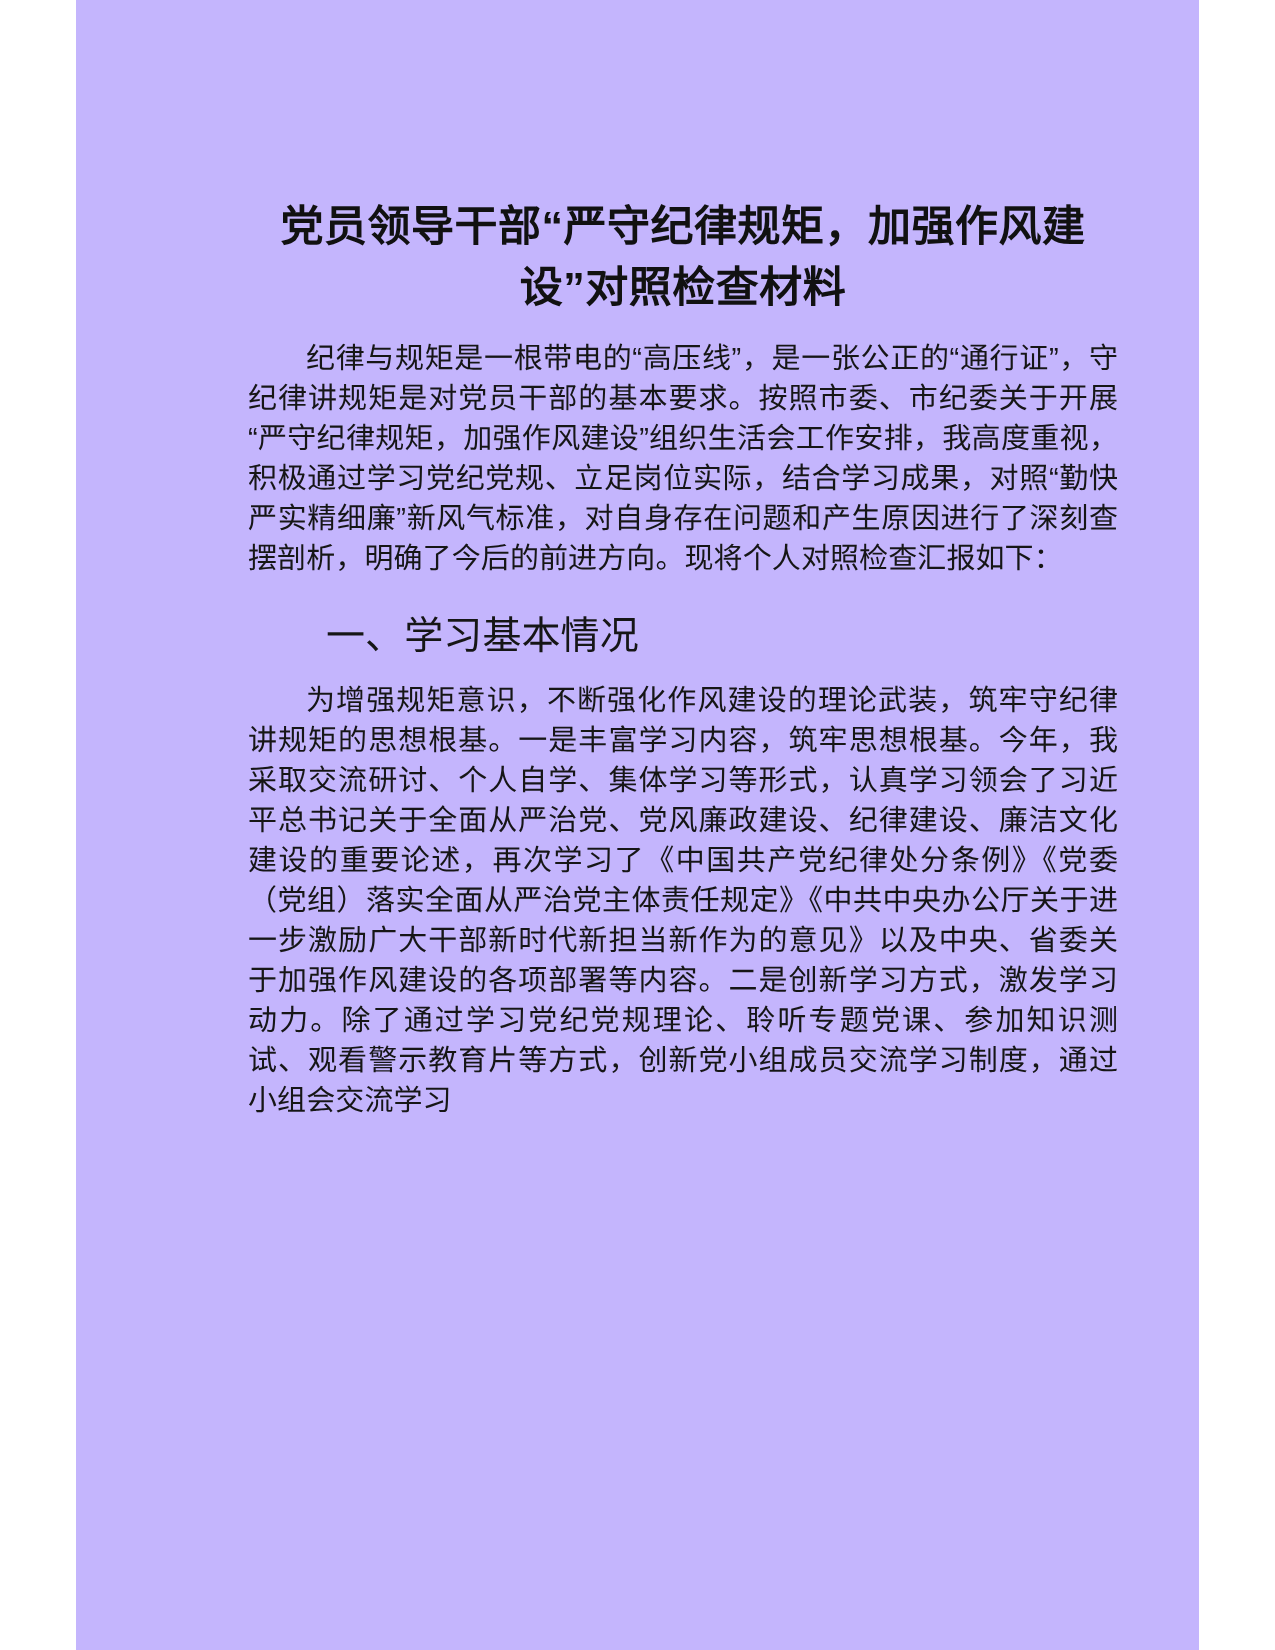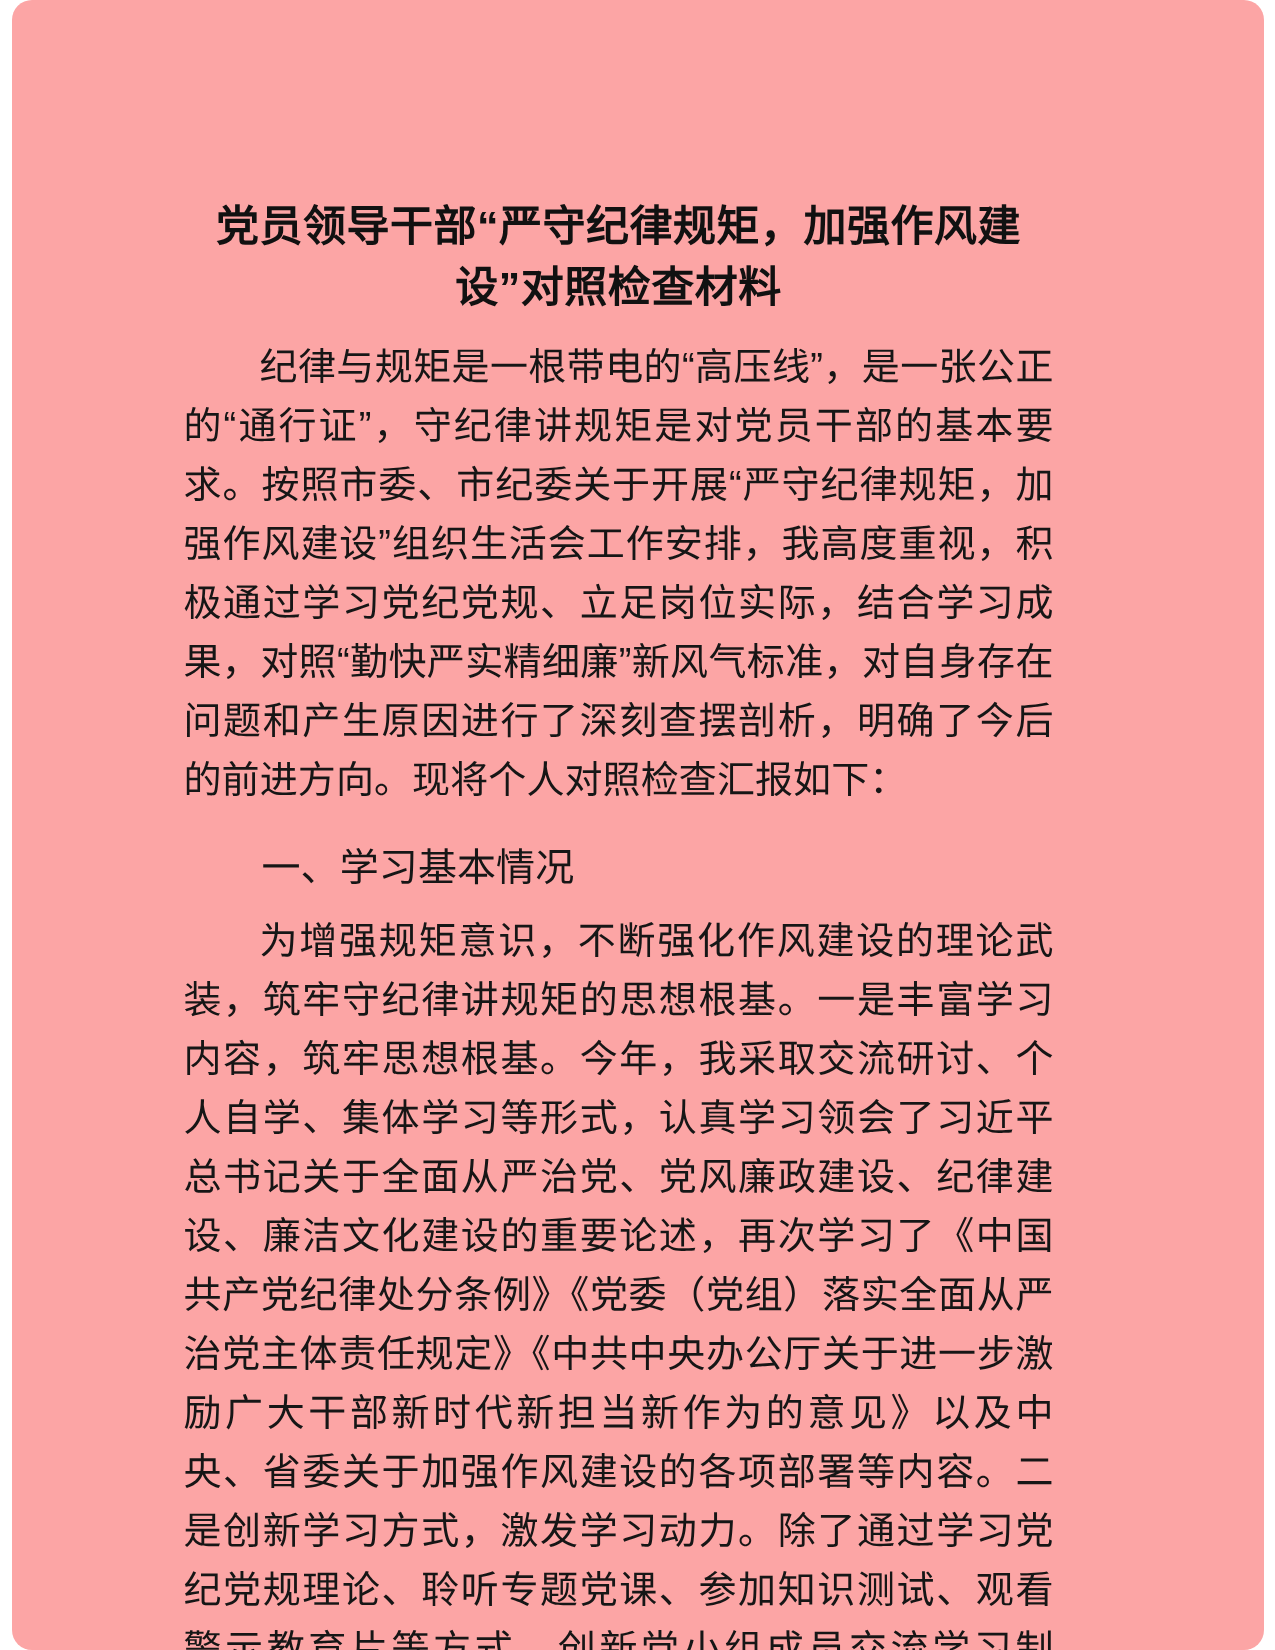--- a/index.html
+++ b/index.html
@@ -4,29 +4,28 @@
 <title>党员领导干部对照检查材料</title>
 <style>
   html, body {
     margin: 0;
     padding: 0;
     background: #ffffff;
   }
 
   .page {
     position: relative;
-    width: 1252px;
+    width: 1123px;
     height: 1650px;
     margin: 0 auto;
-    background: #fca5a5;
+    background: #c4b5fd;
     box-sizing: border-box;
     overflow: hidden;
     font-family: "Liberation Sans", "DejaVu Sans", sans-serif;
     color: #1a1a1a;
-    border-radius: 20px;
   }
 
   .doc-body {
     position: absolute;
     left: 172px;
     top: 196px;
     width: 870px;
   }
 
   .doc-title {
@@ -34,22 +33,22 @@
     line-height: 1.42;
     font-weight: bold;
     text-align: center;
     letter-spacing: 0.5px;
     color: #111111;
     margin: 0 0 20px 0;
     padding: 0 8px;
   }
 
   .doc-paragraph {
-    font-size: 38px;
-    line-height: 59px;
+    font-size: 29px;
+    line-height: 40px;
     text-align: justify;
     text-justify: inter-ideograph;
     text-align-last: left;
     letter-spacing: 0.1px;
     margin: 0 0 1px 0;
     text-indent: 2em;
     color: #161616;
     word-break: break-all;
   }
 

